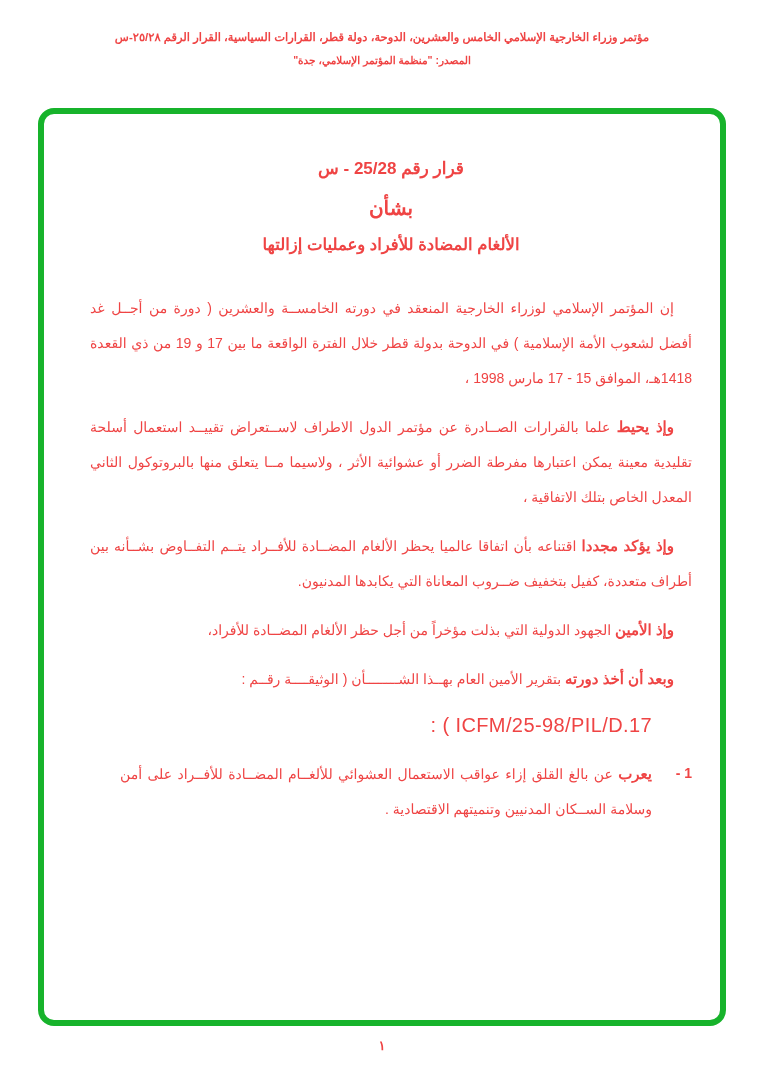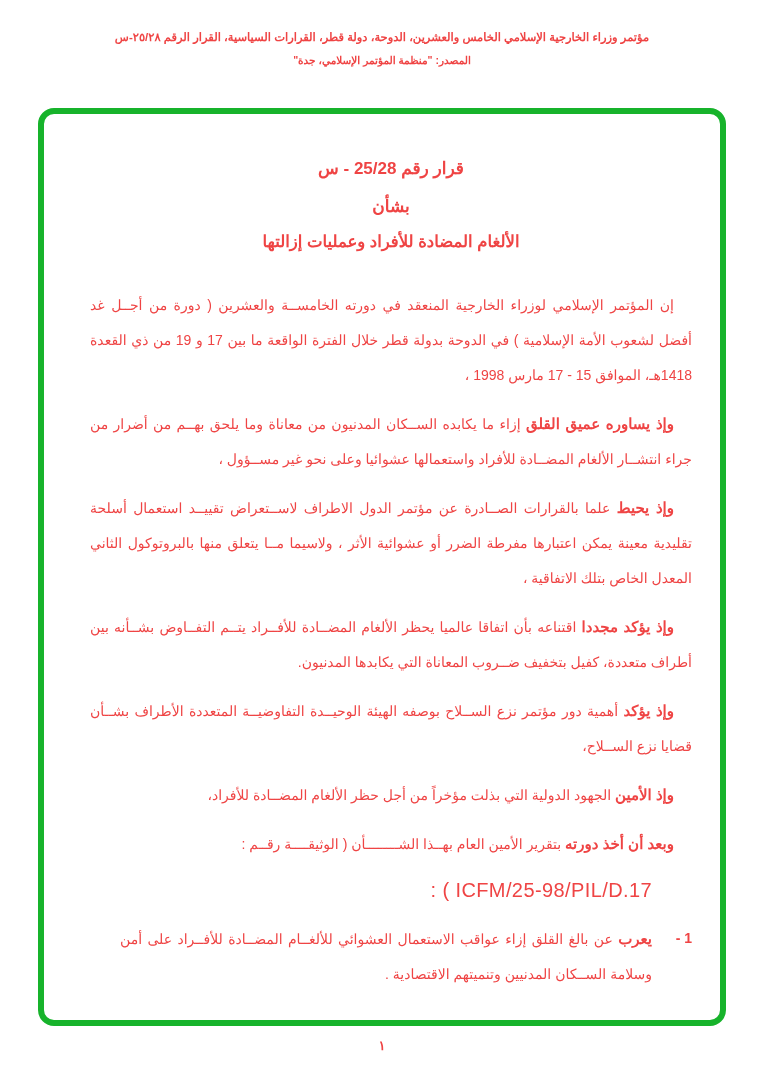--- a/index.html
+++ b/index.html
@@ -27,21 +27,21 @@
     width:688px; height:918px;
     box-sizing:border-box;
     border:6px solid #17b32b;
     border-radius:16px;
     padding:44px 28px 0 46px;
     background:#ffffff;
   }
 
   .title-block { text-align:center; font-weight:bold; }
   .t1 { font-size:17px; margin:0 0 17px 0; }
-  .t2 { font-size:17px; margin:0 0 15px 0; }
+  .t2 { font-size:20px; margin:0 0 15px 0; }
   .t3 { font-size:16.5px; margin:0 0 36px 0; }
 
   .para {
     font-size:14px; line-height:35px;
     text-align:justify;
     margin:0 0 13px 0;
     text-indent:18px;
   }
   .para .lead { font-weight:bold; font-size:15px; }
 
@@ -77,27 +77,25 @@
   <div class="frame" style="border-color: rgb(23, 179, 43);">
 
     <div class="title-block">
       <div class="t1">قرار رقم 25/28 - س</div>
       <div class="t2">بشأن</div>
       <div class="t3">الألغام المضادة للأفراد وعمليات إزالتها</div>
     </div>
 
     <p class="para"><span class="lead"></span> <span>إن المؤتمر الإسلامي لوزراء الخارجية المنعقد في دورته الخامســة والعشرين ( دورة من أجــل غد أفضل لشعوب الأمة الإسلامية ) في الدوحة بدولة قطر خلال الفترة الواقعة ما بين 17 و 19 من ذي القعدة 1418هـ، الموافق 15 - 17 مارس 1998 ،</span></p>
 
-    <p class="para"><span class="lead">وإذ يساوره عميق القلق</span> <span>إزاء ما يكابده الســكان المدنيون من معاناة وما يلحق بهــم من أضرار من جراء انتشــار الألغام المضــادة للأفراد واستعمالها عشوائيا وعلى نحو غير مســؤول ،</span></p>
 
     <p class="para"><span class="lead">وإذ يحيط</span> <span>علما بالقرارات الصــادرة عن مؤتمر الدول الاطراف لاســتعراض تقييــد استعمال أسلحة تقليدية معينة يمكن اعتبارها مفرطة الضرر أو عشوائية الأثر ، ولاسيما مــا يتعلق منها بالبروتوكول الثاني المعدل الخاص بتلك الاتفاقية ،</span></p>
 
     <p class="para"><span class="lead">وإذ يؤكد مجددا</span> <span>اقتناعه بأن اتفاقا عالميا يحظر الألغام المضــادة للأفــراد يتــم التفــاوض بشــأنه بين أطراف متعددة، كفيل بتخفيف ضــروب المعاناة التي يكابدها المدنيون.</span></p>
 
-    <p class="para"><span class="lead">وإذ يؤكد</span> <span>أهمية دور مؤتمر نزع الســلاح بوصفه الهيئة الوحيــدة التفاوضيــة المتعددة الأطراف بشــأن قضايا نزع الســلاح،</span></p>
 
     <p class="para"><span class="lead">وإذ الأمين</span> <span>الجهود الدولية التي بذلت مؤخراً من أجل حظر الألغام المضــادة للأفراد،</span></p>
 
     <p class="para"><span class="lead">وبعد أن أخذ دورته</span> <span>بتقرير الأمين العام بهــذا الشــــــــأن ( الوثيقــــة رقــم :</span></p>
 
     <div class="ref-line">: ( ICFM/25-98/PIL/D.17</div>
 
     <div class="item">
       <span class="marker">1 -</span>
       <span class="itext"><span class="ilead">يعرب</span> <span>عن بالغ القلق إزاء عواقب الاستعمال العشوائي للألغــام المضــادة للأفــراد على أمن وسلامة الســكان المدنيين وتنميتهم الاقتصادية .</span></span>

